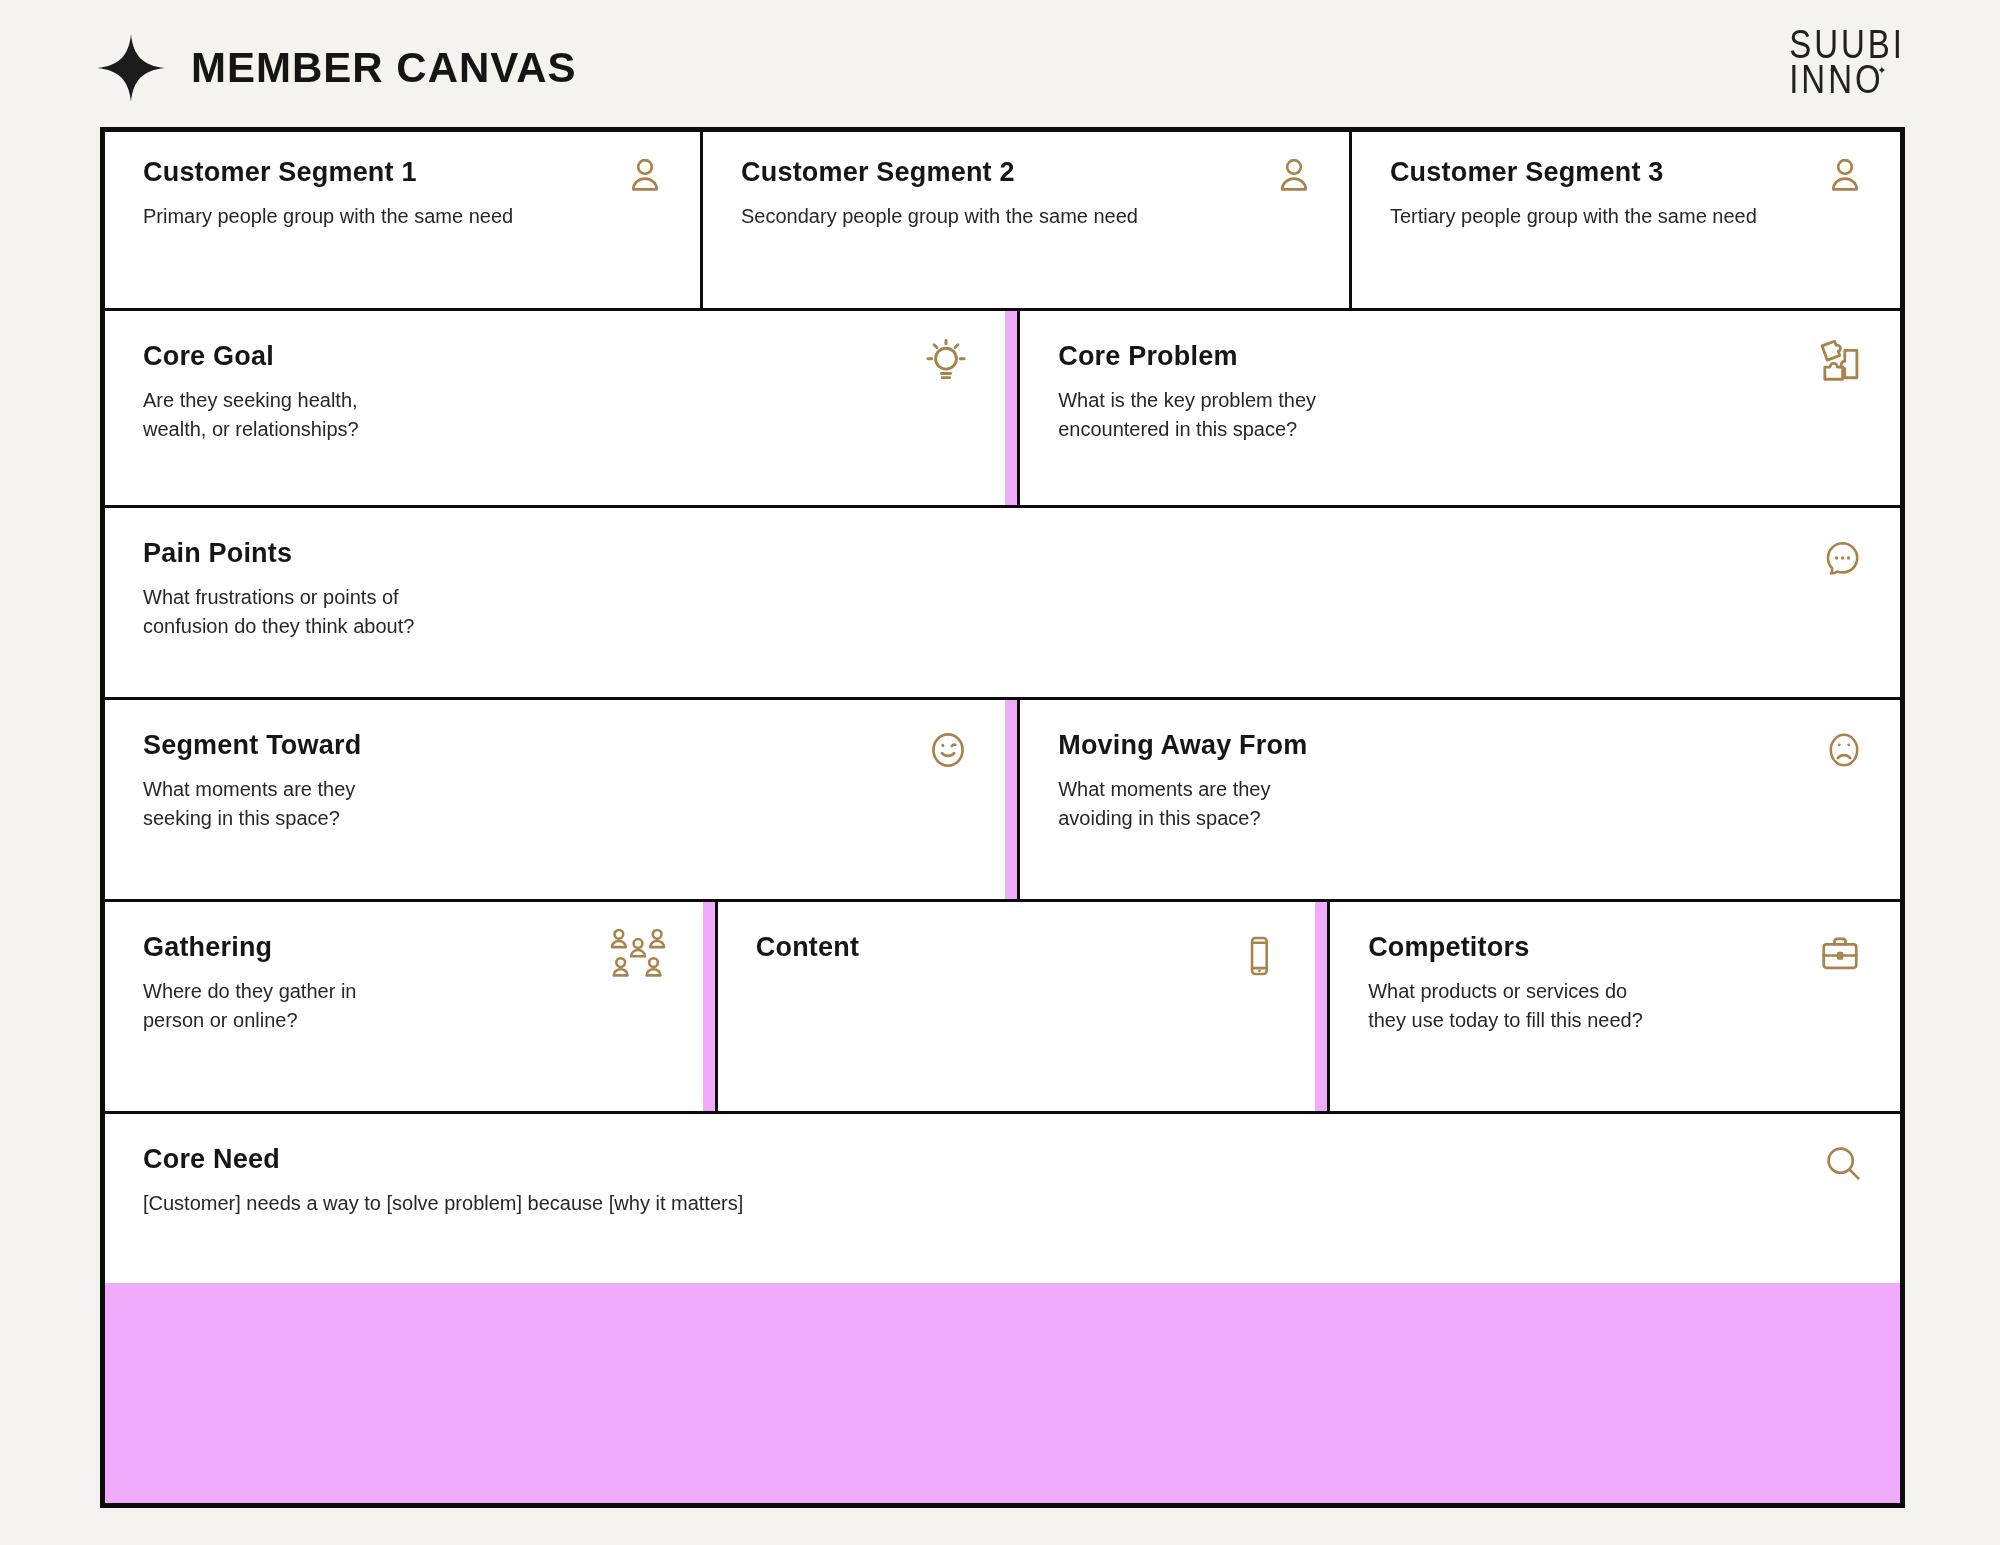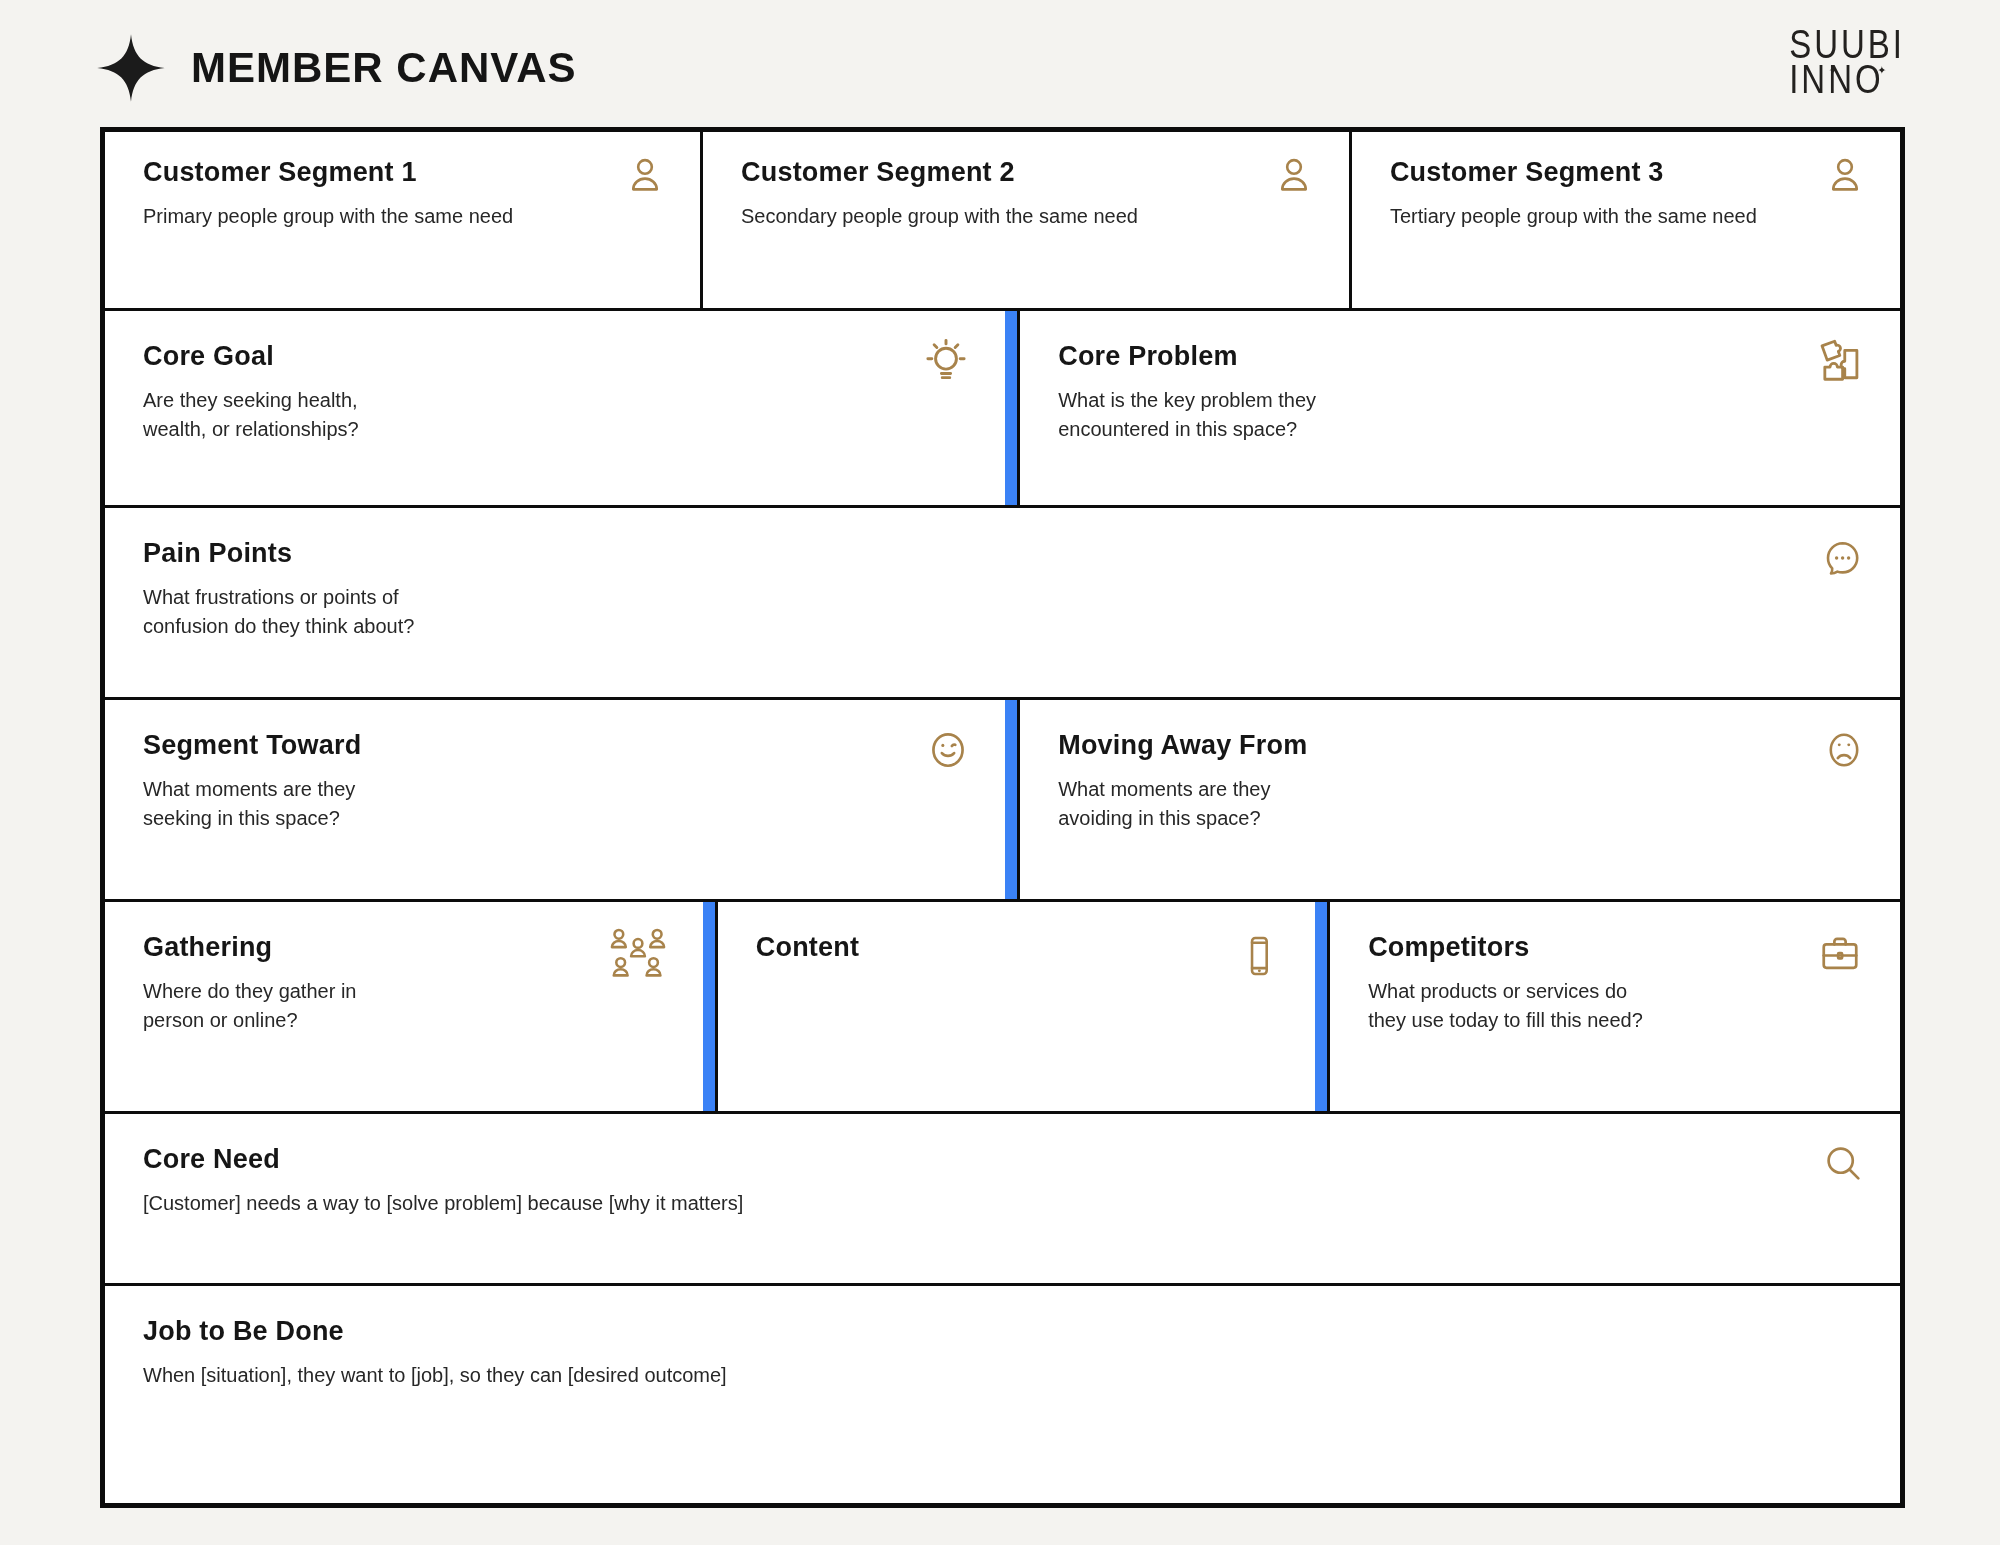--- a/index.html
+++ b/index.html
@@ -14,21 +14,21 @@
   .logo{position:absolute;right:95px;top:26px;text-align:left;color:#23211f;line-height:0.88;}
   .logo-line{font-family:"Liberation Sans",sans-serif;font-size:33px;font-weight:400;
              letter-spacing:3px;transform:scaleY(1.22);transform-origin:top center;}
   .logo-line.l2{margin-top:6px;}
   .logo-spark{position:absolute;font-size:11px;color:#23211f;}
   .logo-spark.s1{left:34%;top:40px;}
   .logo-spark.s2{left:76%;top:40px;}
 
   
   .canvas{position:absolute;left:100px;top:127px;width:1805px;height:1381px;
-          border:5px solid #0c0c0c;background:#3b82f6;box-sizing:border-box;
+          border:5px solid #0c0c0c;background:#f0abfc;box-sizing:border-box;
           display:flex;flex-direction:column;}
   .row{display:flex;flex:0 0 auto;box-sizing:border-box;}
   .row + .row{border-top:3px solid #0c0c0c;gap:12px;}
   .row.r1{height:176px;} .row.r2{height:197px;} .row.r3{height:192px;}
   .row.r4{height:202px;} .row.r5{height:212px;} .row.r6{height:172px;}
   .row.r7{flex:1 1 auto;}
   .cell{position:relative;box-sizing:border-box;padding:30px 38px;background:#ffffff;}
   .cell + .cell{border-left:3px solid #0c0c0c;}
   .row.r1 .cell{padding-top:25px;}
   .cell-title{margin:0 0 14px 0;font-size:27px;font-weight:bold;color:#161616;letter-spacing:0.2px;}
@@ -216,21 +216,15 @@
         <p class="cell-desc" style="max-width:none">[Customer] needs a way to [solve problem] because [why it matters]</p>
         <span class="cell-icon">
           <svg viewBox="0 0 24 24" width="46" height="46" fill="none" stroke="currentColor" stroke-width="1.4" stroke-linecap="round" stroke-linejoin="round">
             <circle cx="10.8" cy="10.8" r="6.3"></circle>
             <path d="M15.4 15.4 20 20"></path>
           </svg>
         </span>
       </div>
     </div>
 
-    <div class="row r7">
-      <div class="cell" style="flex:1 1 auto">
-        <h2 class="cell-title">Job to Be Done</h2>
-        <p class="cell-desc" style="max-width:none">When [situation], they want to [job], so they can [desired outcome]</p>
-      </div>
-    </div>
 
   </div>
 </div>
 
 </body></html>

